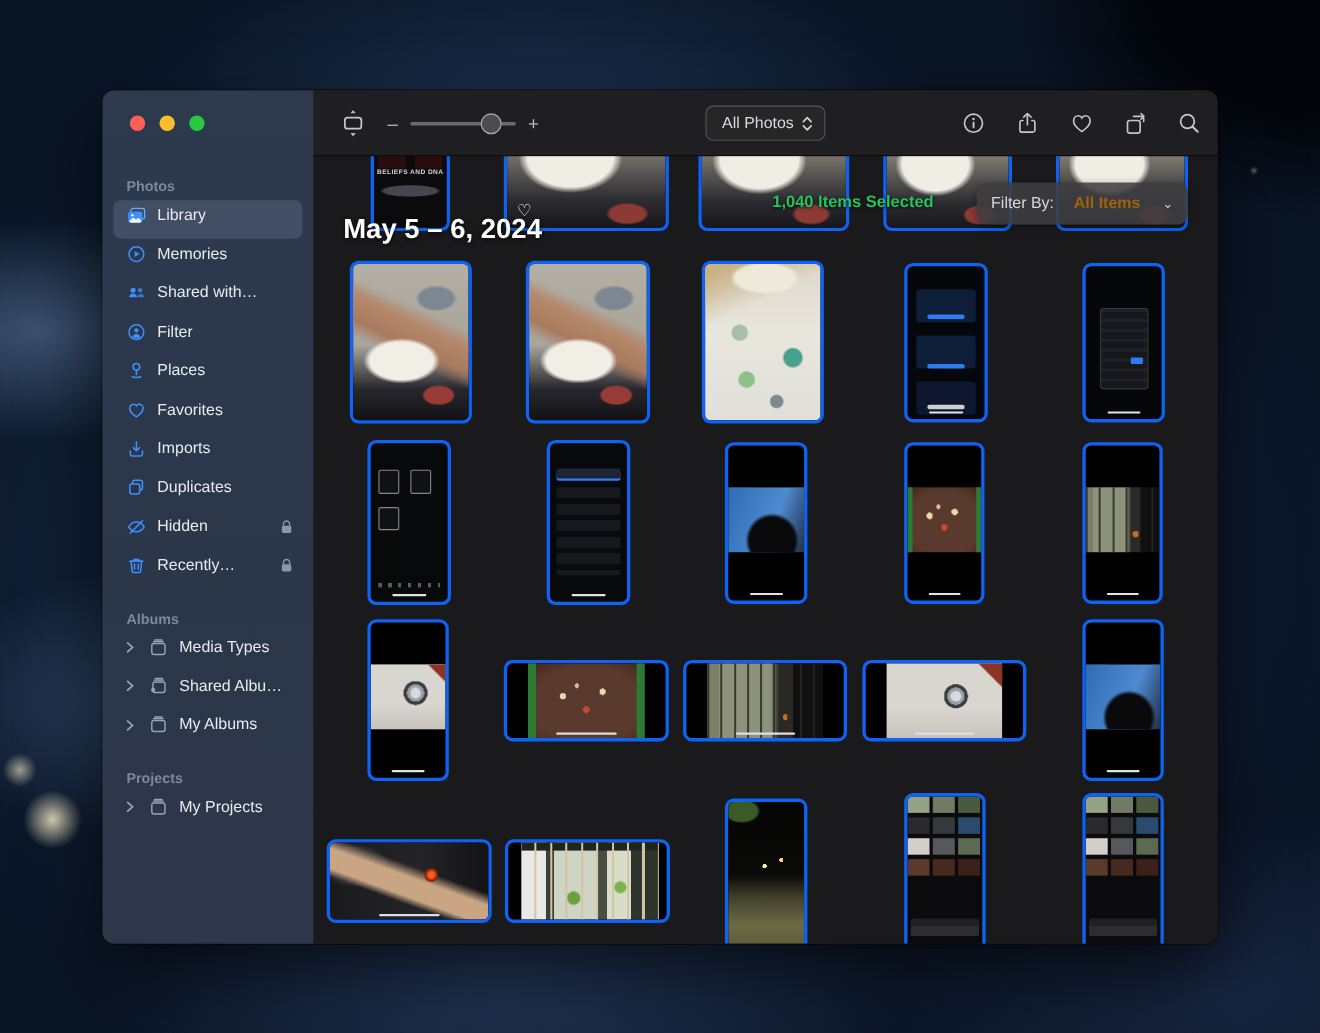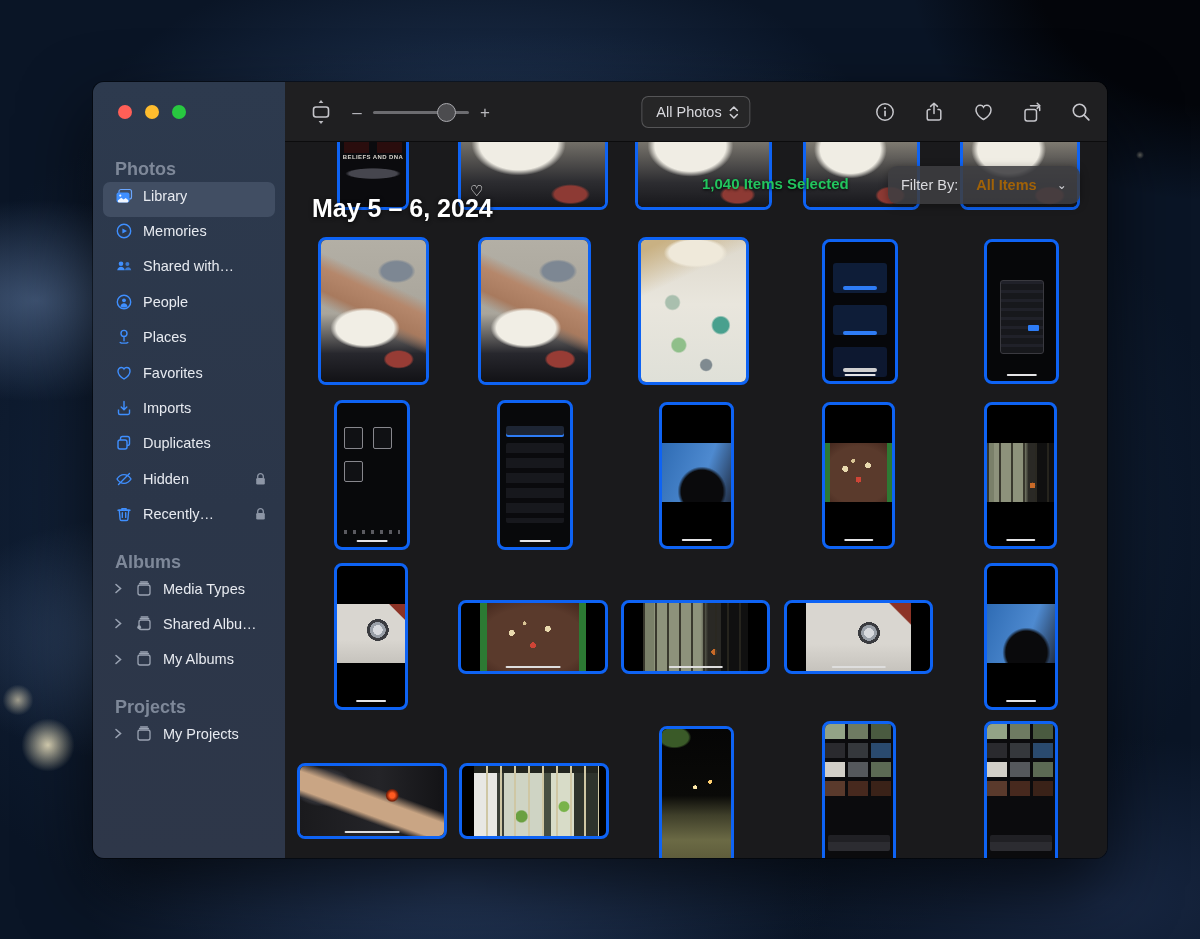--- a/index.html
+++ b/index.html
@@ -36,21 +36,21 @@
   .sidebar {
     width:192px; flex:0 0 192px; position:relative;
     background:linear-gradient(180deg,#2d3a4e 0%,#2b3649 55%,#2e3749 100%);
     color:#e7eaf0;
   }
   .traffic { position:absolute; top:23px; left:25px; display:flex; gap:13px; }
   .traffic i { width:14px; height:14px; border-radius:50%; display:block; }
   .tl-red{background:#ff5f57;} .tl-yellow{background:#febc2e;} .tl-green{background:#28c840;}
 
   .side-list { position:absolute; top:78px; left:0; right:0; }
-  .sec-header { font-size:18px; font-weight:bold; color:#7e8899; margin:0 0 3px 22px; height:19px; line-height:19px; }
+  .sec-header { font-size:13px; font-weight:bold; color:#7e8899; margin:0 0 3px 22px; height:19px; line-height:19px; }
   .sec-header.gap { margin-top:17px; }
   .srow {
     height:35.4px; margin:0 10px; border-radius:7px;
     display:flex; align-items:center; gap:9px; padding:0 8px 8px 11px;
     font-size:14.5px; color:#e7eaf0; cursor:default;
   }
   .srow.selected { background:#414e63; }
   .srow .sicon { width:20px; height:20px; flex:0 0 20px; display:flex; align-items:center; justify-content:center; }
   .srow .chev { width:11px; flex:0 0 11px; display:flex; align-items:center; color:#98a1b1; }
   .srow .lock { margin-left:auto; display:flex; align-items:center; }
@@ -306,21 +306,21 @@
         </div>
 
         <div class="srow">
           <span class="sicon">
             <svg class="ic" width="20" height="20" viewBox="0 0 20 20">
                 <circle cx="10" cy="10" r="6.7" fill="none" stroke="#3f8fff" stroke-width="1.4"></circle>
                 <circle cx="10" cy="8.3" r="1.9" fill="#3f8fff"></circle>
                 <path d="M6.4 14.4c.6-2 2-3.1 3.6-3.1s3 1.1 3.6 3.1a6.7 6.7 0 0 1-7.2 0z" fill="#3f8fff"></path>
               </svg>
           </span>
-          <span class="lbl">People</span>
+          <span class="lbl">Filter</span>
         </div>
 
         <div class="srow">
           <span class="sicon">
             <svg class="ic" width="20" height="20" viewBox="0 0 20 20">
                 <circle cx="10" cy="6.4" r="3" fill="none" stroke="#3f8fff" stroke-width="1.4"></circle>
                 <path d="M10 9.4v4.8" stroke="#3f8fff" stroke-width="1.4"></path>
                 <path d="M6.2 15.4c1 1 6.6 1 7.6 0" stroke="#3f8fff" stroke-width="1.4" fill="none" stroke-linecap="round"></path>
               </svg>
           </span>

